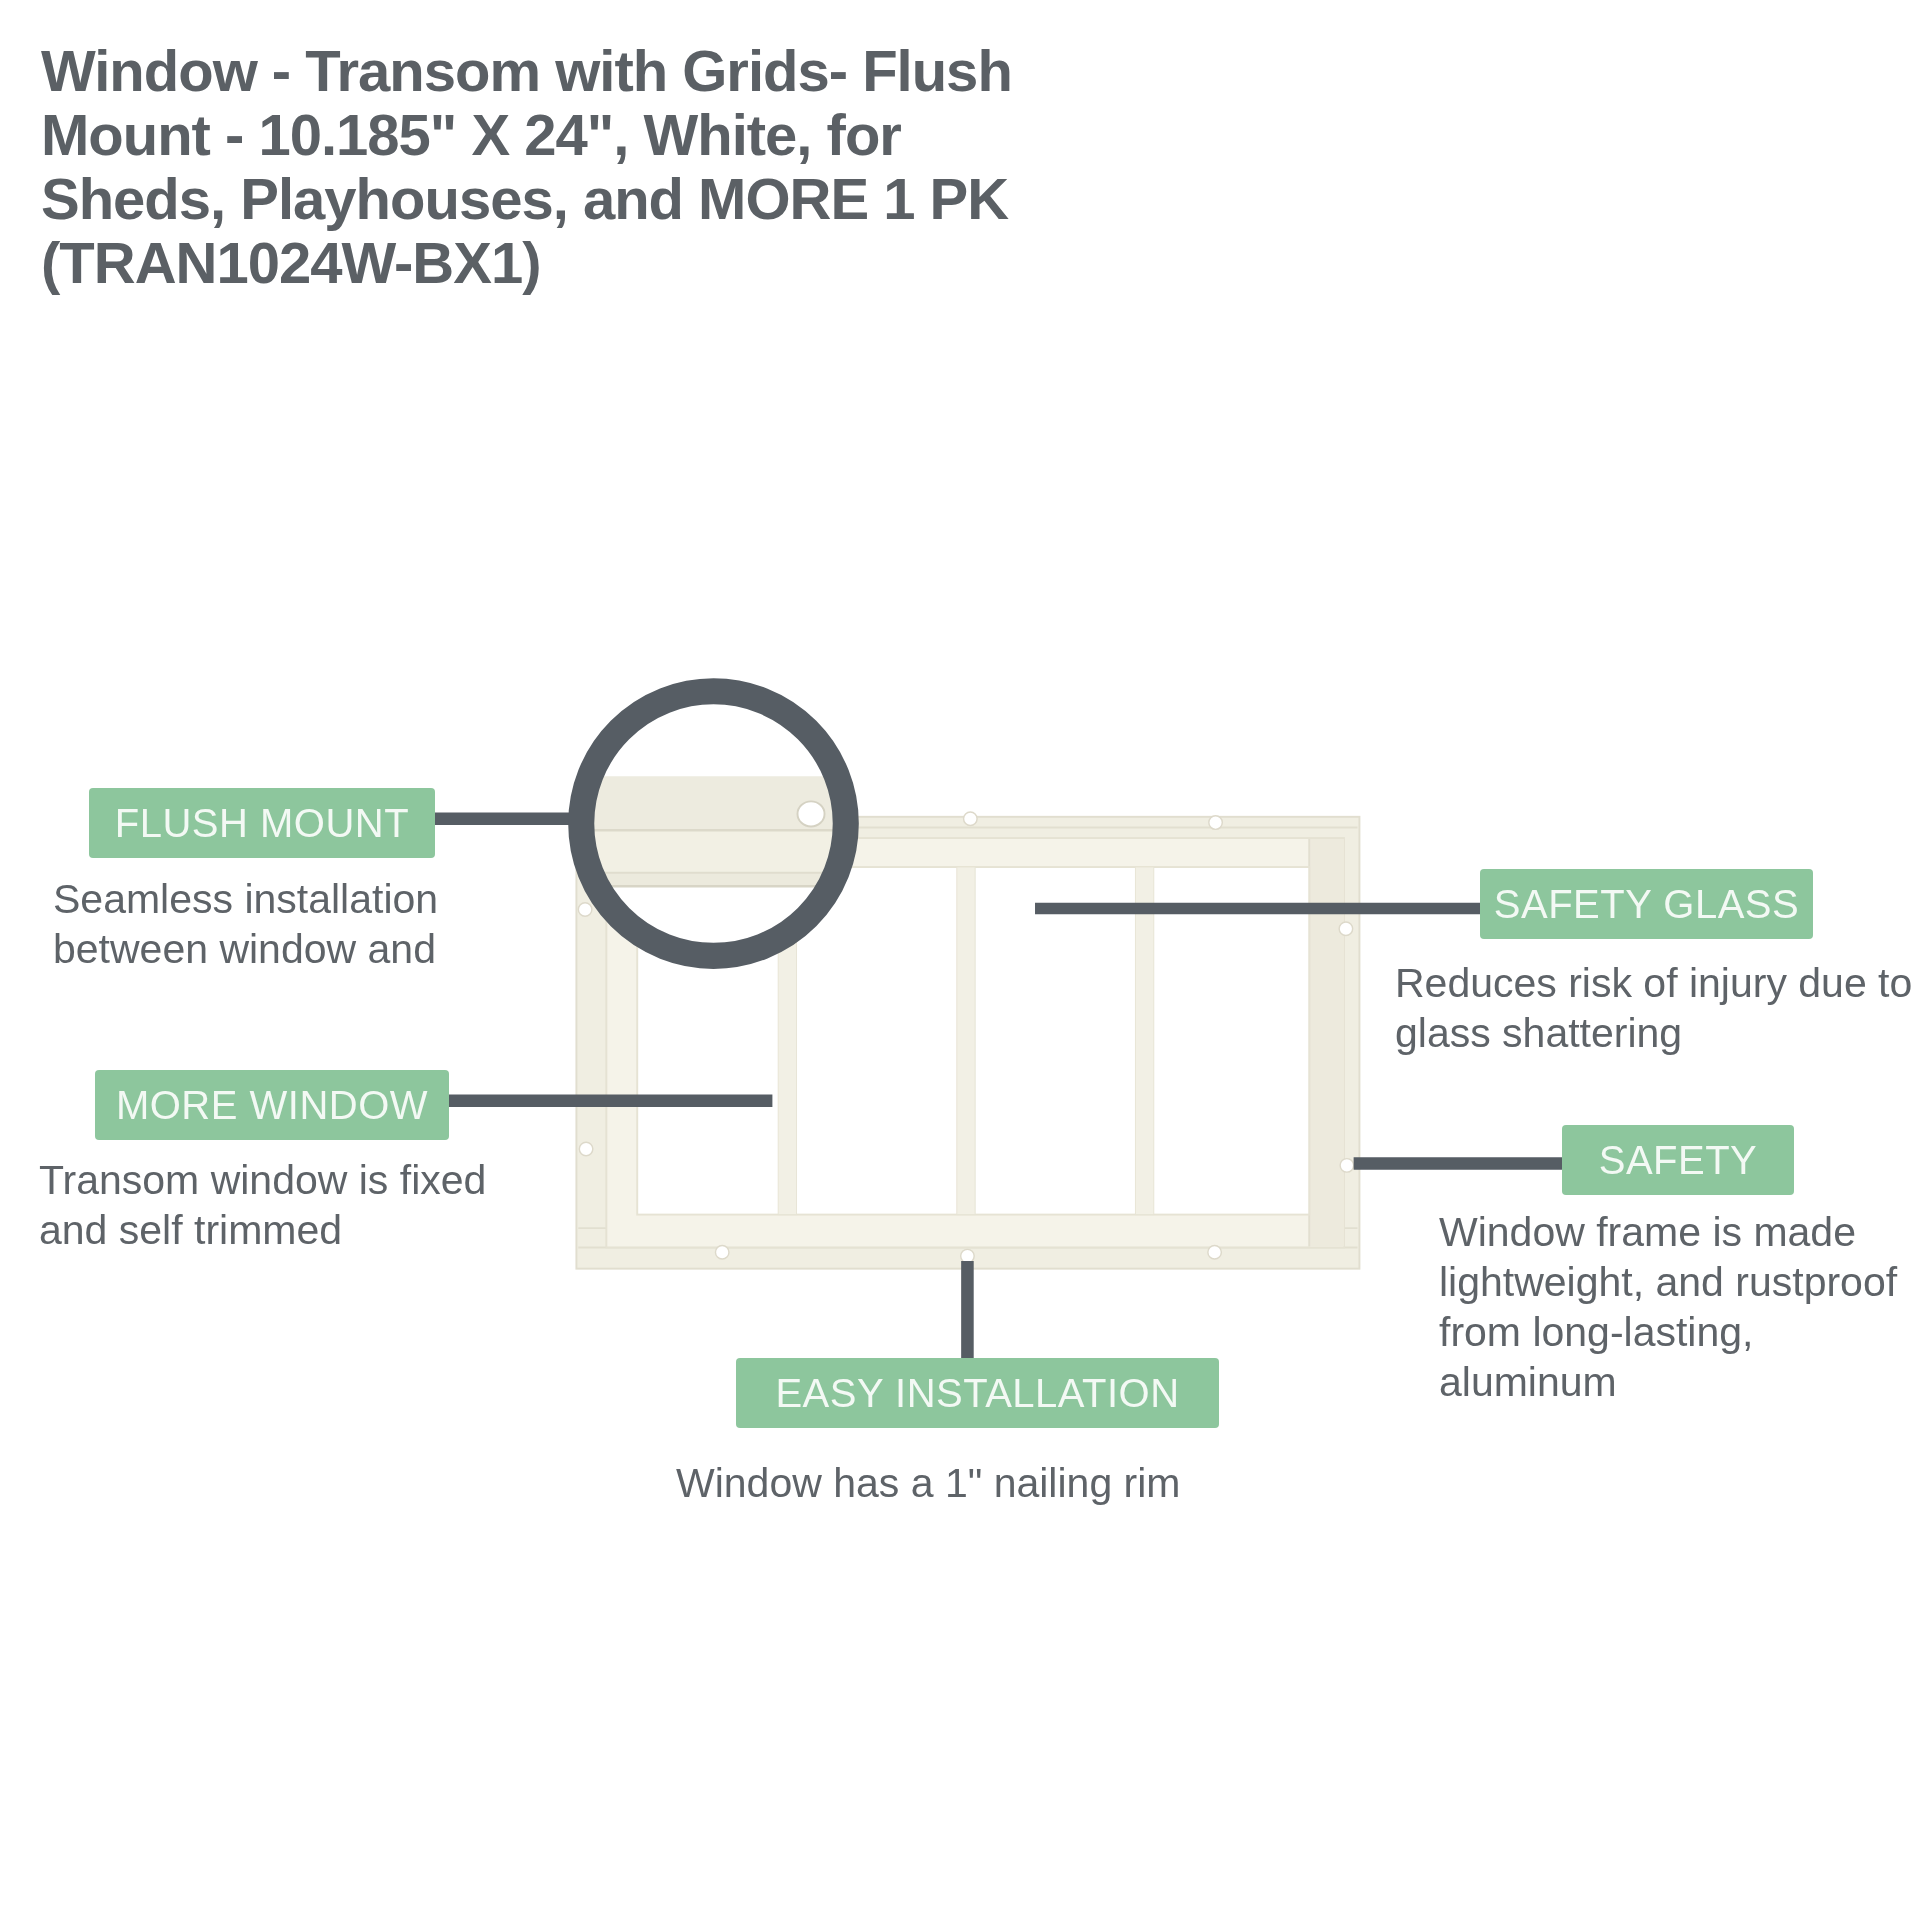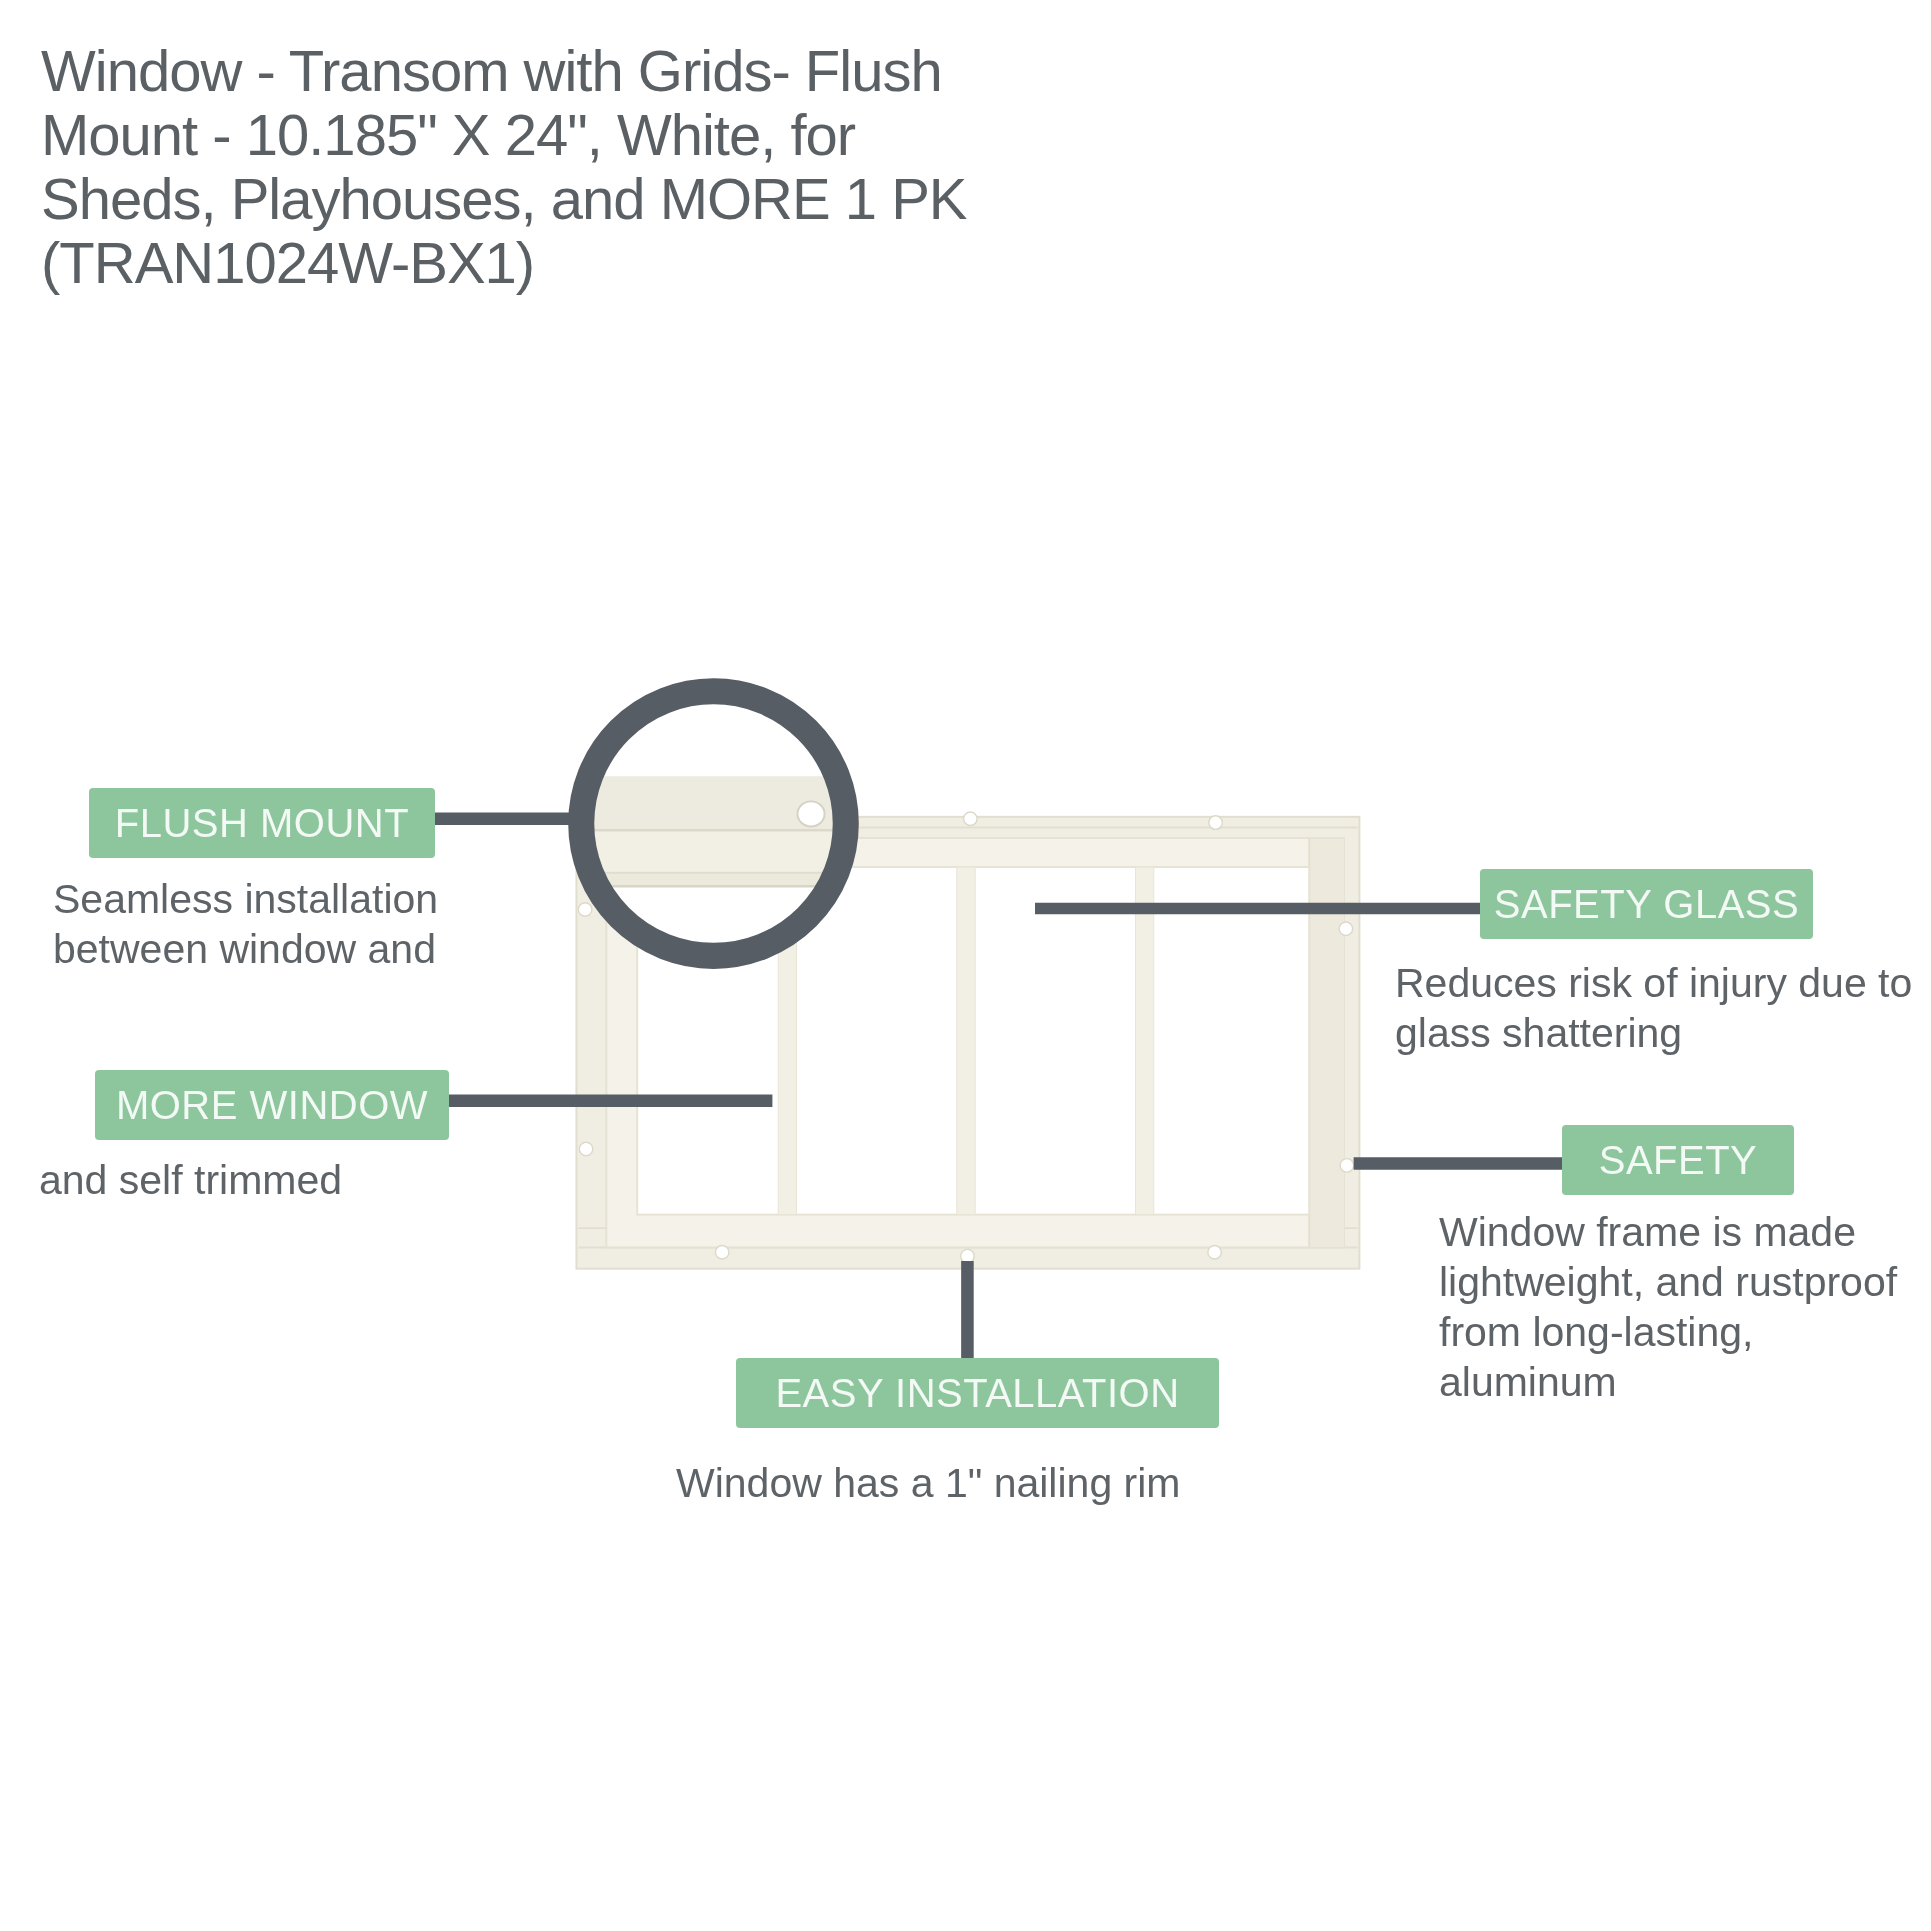--- a/index.html
+++ b/index.html
@@ -2,21 +2,21 @@
 <html style="--badge-green: #8dc69d; --badge-text: #f3f9f4; --callout-line: #565d64; --title-text: #5b6065; --desc-text: #5e6368;"><head>
 <meta charset="utf-8">
 <style>
   html,body{margin:0;padding:0;}
   body{
     width:1931px;height:1931px;position:relative;background:#ffffff;
     font-family:"Liberation Sans","DejaVu Sans",sans-serif;overflow:hidden;
   }
   .title{
     position:absolute;left:41px;top:39px;width:1139px;
-    font-size:58px;line-height:64px;font-weight:normal;
+    font-size:58px;line-height:64px;font-weight:bold;
     letter-spacing:-1px;color:var(--title-text,#5b6065);
   }
   .illustration{position:absolute;left:0;top:0;width:1931px;height:1931px;}
   .badge{
     position:absolute;height:70px;border-radius:4px;
     background:var(--badge-green,#8dc69d);color:var(--badge-text,#f3f9f4);
     font-size:40px;letter-spacing:0.5px;
     display:flex;align-items:center;justify-content:center;
     white-space:nowrap;
   }
@@ -128,20 +128,21 @@
 <div class="badge badge-fixed">MORE WINDOW</div>
 <div class="badge badge-safety">SAFETY GLASS</div>
 <div class="badge badge-durable">SAFETY</div>
 <div class="badge badge-easy">EASY INSTALLATION</div>
 
 <div class="desc desc-flush">
   <div>Seamless installation</div>
   <div>between window and</div>
 </div>
 <div class="desc desc-fixed">
+  <div>Transom window is fixed</div>
   <div>and self trimmed</div>
 </div>
 <div class="desc desc-safety">
   <div>Reduces risk of injury due to</div>
   <div>glass shattering</div>
 </div>
 <div class="desc desc-durable">
   <div>Window frame is made</div>
   <div>lightweight, and rustproof</div>
   <div>from long-lasting,</div>

